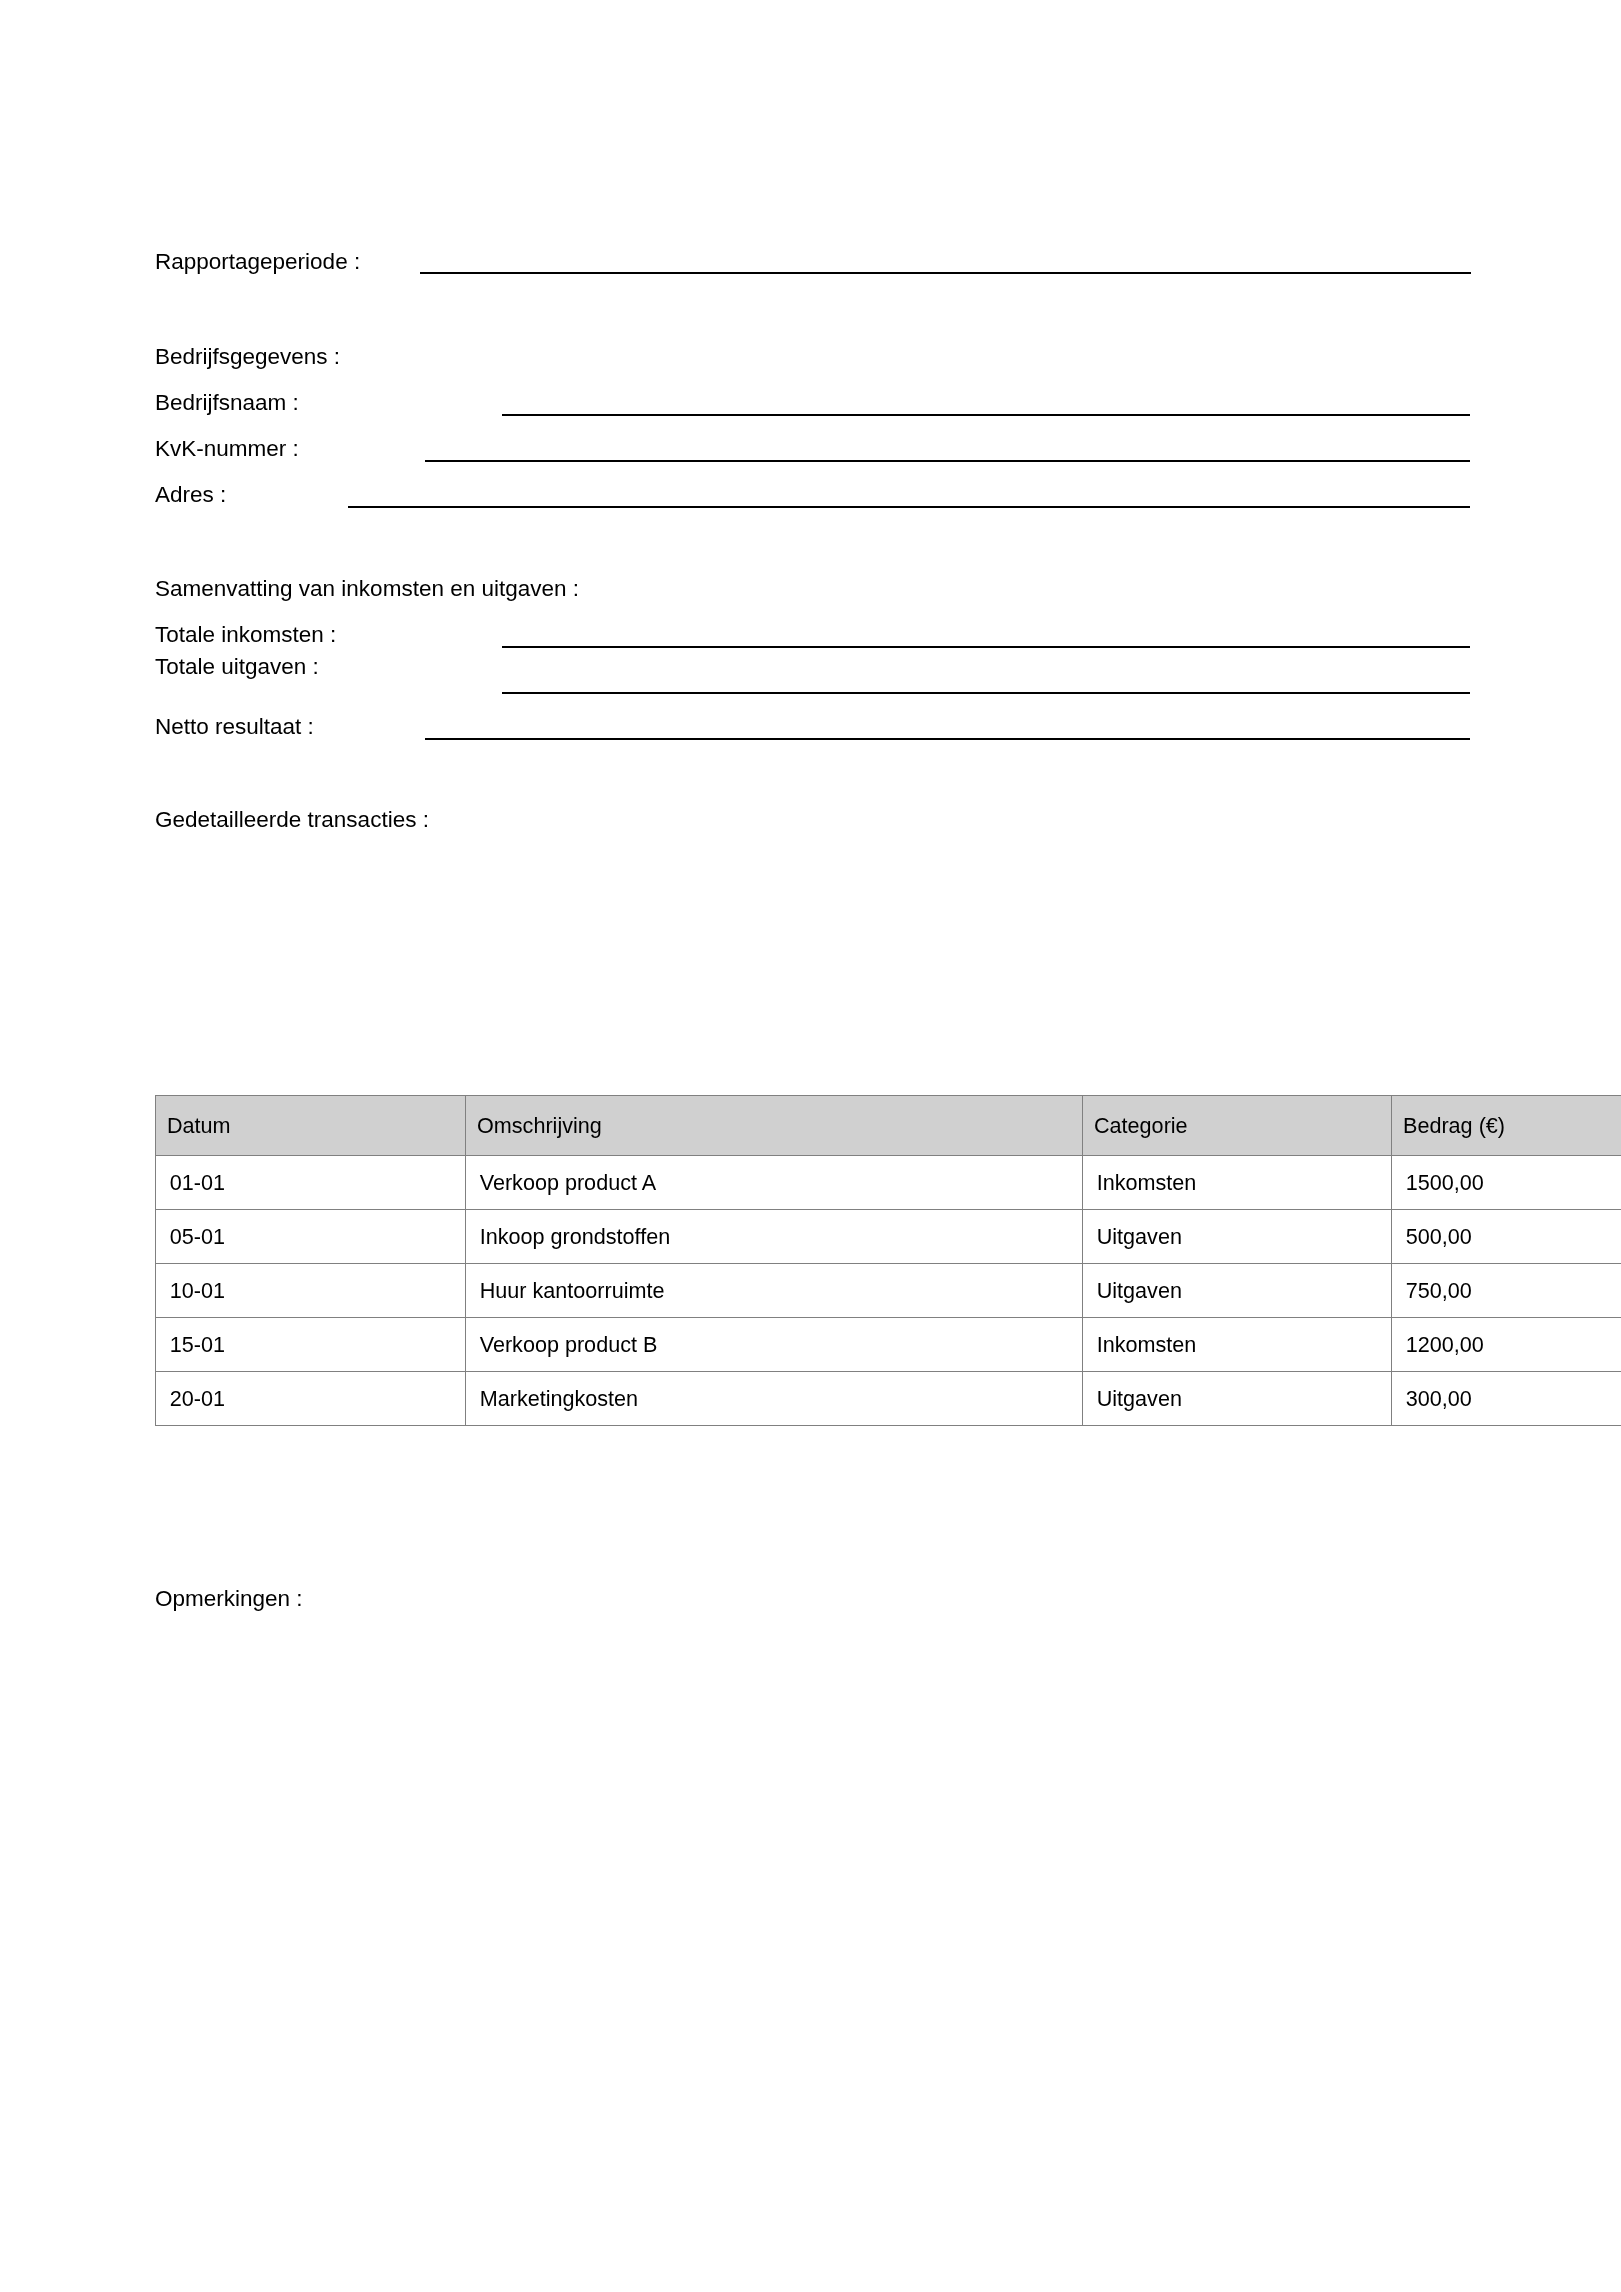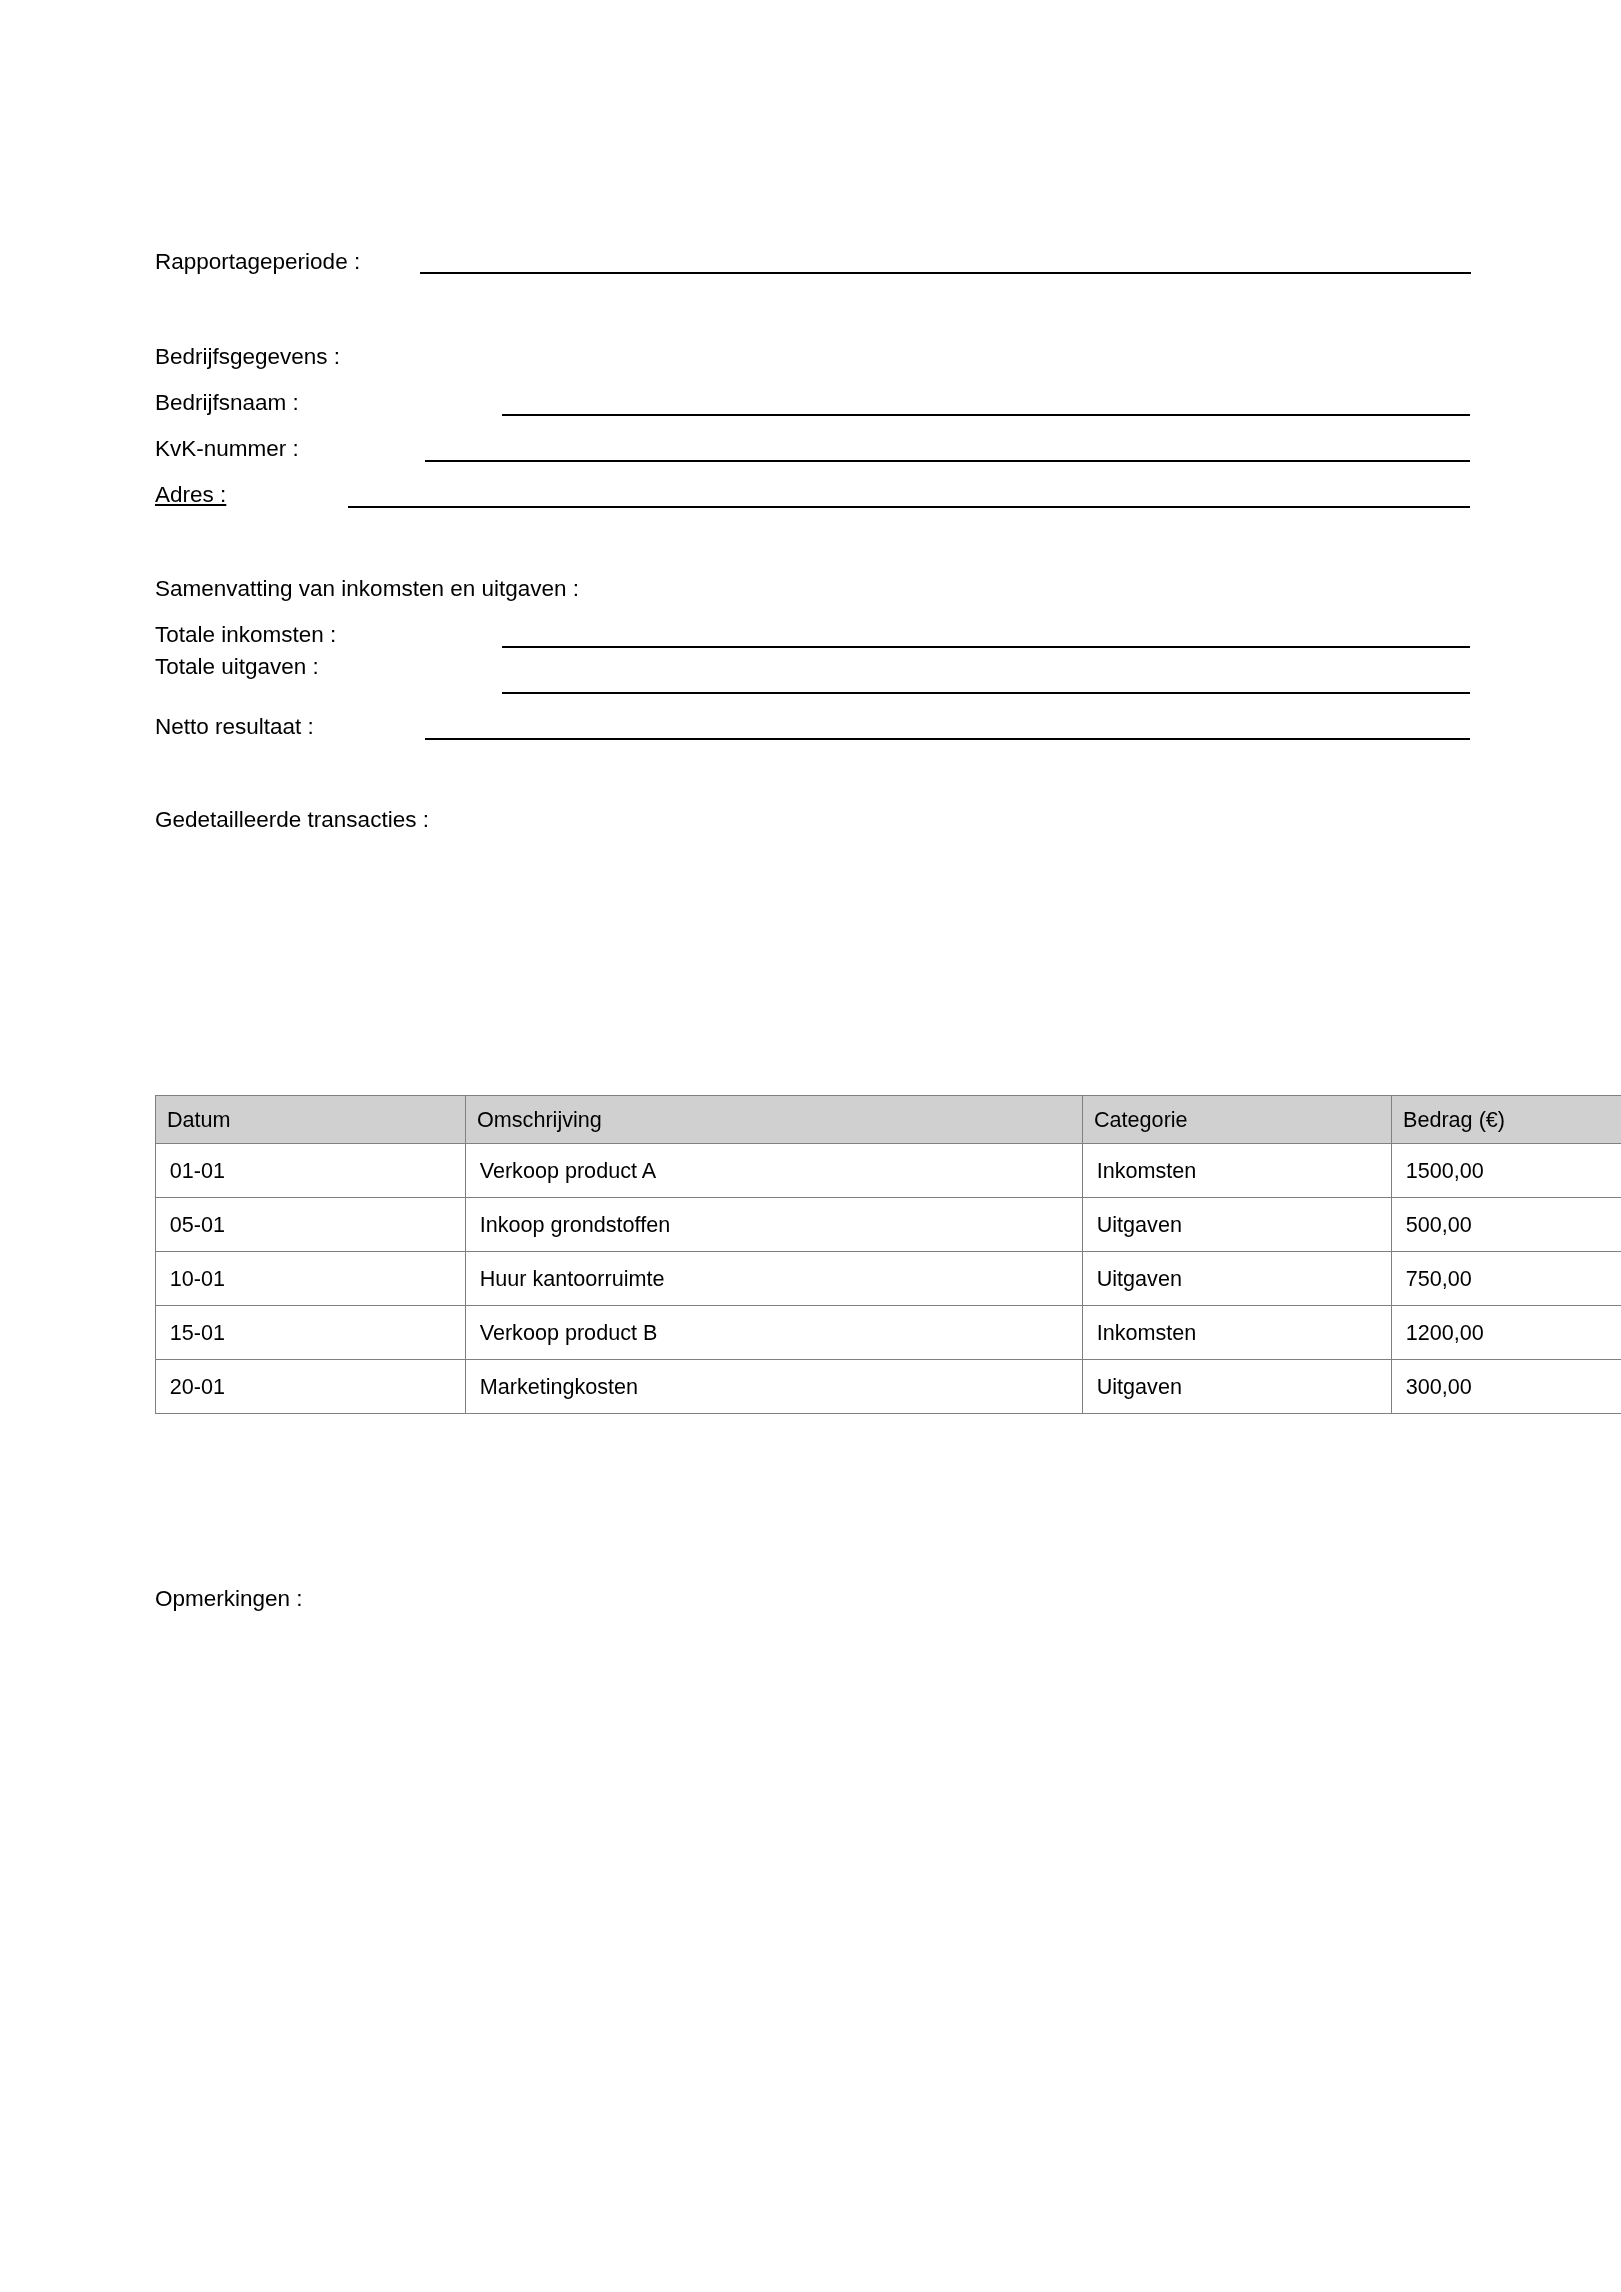--- a/index.html
+++ b/index.html
@@ -73,21 +73,21 @@
     vertical-align: middle;
     padding: 0 13.7px;
     height: 54px;
     box-sizing: border-box;
     overflow: hidden;
     white-space: nowrap;
   }
 
   .txn-table thead th {
     background: #d0d0d0;
-    height: 48px;
+    height: 60px;
     padding-left: 11px;
   }
 
   .col-datum  { width: 310px; }
   .col-omsch  { width: 617px; }
   .col-categ  { width: 309px; }
   .col-bedrag { width: 310px; }
 
   
   .notes-title {
@@ -118,21 +118,21 @@
   <div class="rule" style="left:420px; top:272px; width:1051px;"></div>
 
   <div class="lbl" style="top:346px;">Bedrijfsgegevens :</div>
 
   <div class="lbl" style="top:392px;">Bedrijfsnaam :</div>
   <div class="rule" style="left:502px; top:414px; width:968px;"></div>
 
   <div class="lbl" style="top:438px;">KvK-nummer :</div>
   <div class="rule" style="left:425px; top:460px; width:1045px;"></div>
 
-  <div class="lbl" style="top:484px;text-decoration:underline;">Adres :</div>
+  <div class="lbl" style="top:484px;">Adres :</div>
   <div class="rule" style="left:348px; top:506px; width:1122px;"></div>
 
   <div class="lbl" style="top:578px;">Samenvatting van inkomsten en uitgaven :</div>
 
   <div class="lbl" style="top:624px;">Totale inkomsten :</div>
   <div class="rule" style="left:502px; top:646px; width:968px;"></div>
 
   <div class="lbl" style="top:656px;text-align:center;">Totale uitgaven :</div>
   <div class="rule" style="left:502px; top:692px; width:968px;"></div>
 

